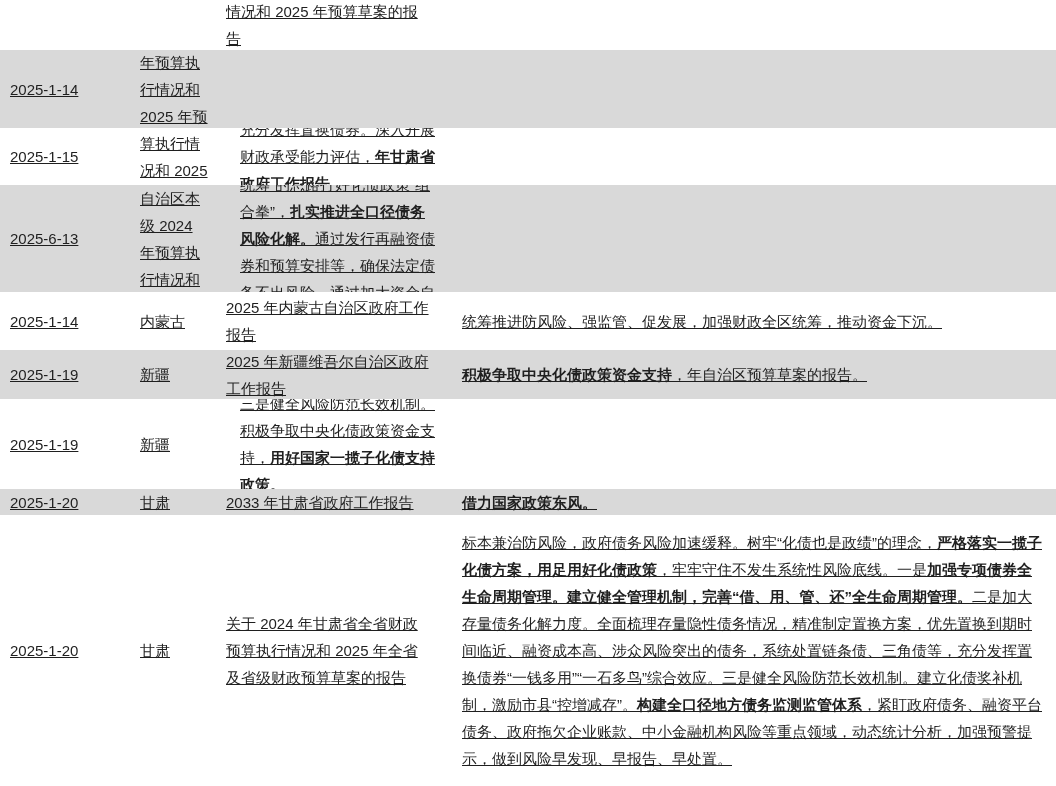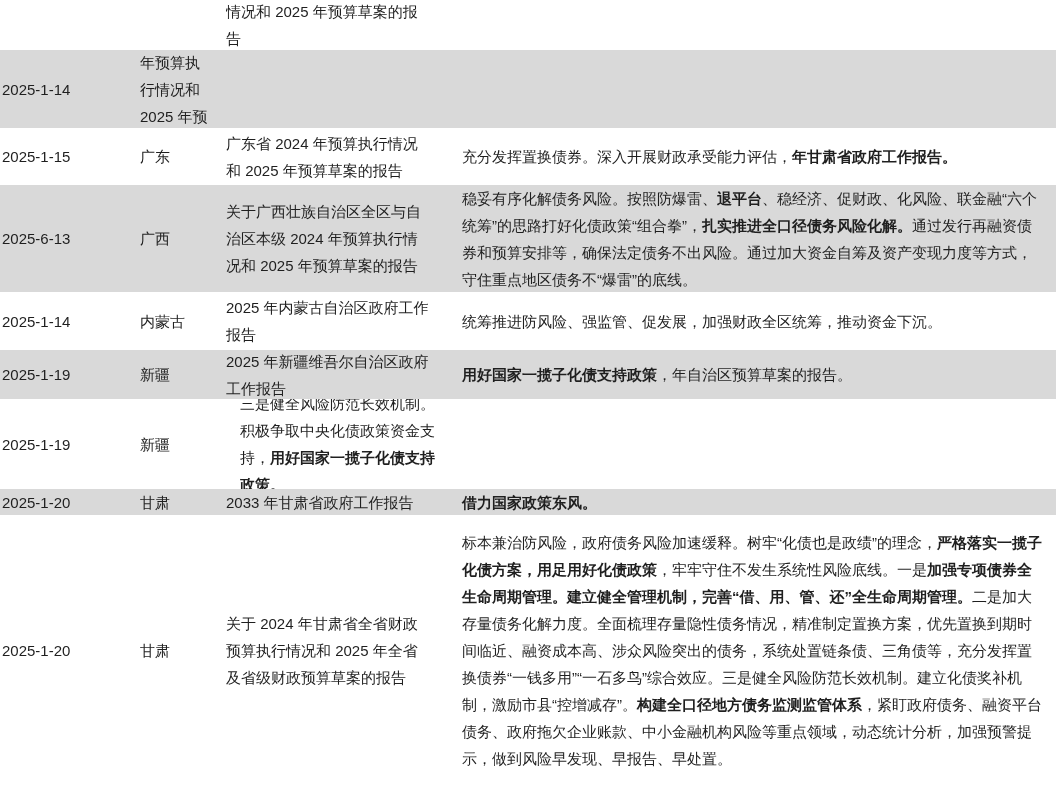--- a/index.html
+++ b/index.html
@@ -12,38 +12,39 @@
   body {
     font-family: "Liberation Sans", "DejaVu Sans", sans-serif;
     color: var(--text);
   }
   .table {
     width: 1056px;
     height: 786px;
     display: grid;
     grid-template-rows: 50px 78px 57px 107px 58px 49px 90px 26px 271px;
     overflow: hidden;
+    text-decoration: underline;
   }
   .row {
     display: grid;
     grid-template-columns: 140px 86px 222px 1fr;
   }
   .row:nth-child(even) { background: var(--shade); }
   .cell {
     display: flex;
     align-items: center;
     overflow: hidden;
   }
   .txt {
     font-size: 15px;
     line-height: 27px;
     word-break: normal;
     overflow-wrap: break-word;
   }
-  .cell.date   { padding-left: 2px; }
+  .cell.date   { padding-left: 10px; }
   .cell.prov   { }
   .cell.title  { padding-right: 17px; }
   .cell.policy { padding: 0 11px 0 14px; }
   .seg-bold { font-weight: 700; }
   .seg-reg  { font-weight: 400; }
 </style>
 </head>
 <body>
 
 <div class="table" id="policy-table">
@@ -66,36 +67,30 @@
         <div class="txt">2025-1-14</div>
       </div>
       <div class="cell title">
         <div class="txt"><span class="seg-reg">关于吉林省 2024 年预算执行情况和 2025 年预算草案的报告</span></div>
       </div>
     </div>
     <div class="row">
       <div class="cell date">
         <div class="txt">2025-1-15</div>
       </div>
-      <div class="cell prov">
-        <div class="txt">广东</div>
-      </div>
       <div class="cell title">
         <div class="txt"><span class="seg-reg">广东省 2024 年预算执行情况和 2025 年预算草案的报告</span></div>
       </div>
       <div class="cell policy">
         <div class="txt"><span class="seg-reg">充分发挥置换债券。深入开展财政承受能力评估，</span><span class="seg-bold">年甘肃省政府工作报告。</span></div>
       </div>
     </div>
     <div class="row">
       <div class="cell date">
         <div class="txt">2025-6-13</div>
-      </div>
-      <div class="cell prov">
-        <div class="txt">广西</div>
       </div>
       <div class="cell title">
         <div class="txt"><span class="seg-reg">关于广西壮族自治区全区与自治区本级 2024 年预算执行情况和 2025 年预算草案的报告</span></div>
       </div>
       <div class="cell policy">
         <div class="txt"><span class="seg-reg">稳妥有序化解债务风险。按照防爆雷、</span><span class="seg-bold">退平台</span><span class="seg-reg">、稳经济、促财政、化风险、联金融“六个统筹”的思路打好化债政策“组合拳”，</span><span class="seg-bold">扎实推进全口径债务风险化解。</span><span class="seg-reg">通过发行再融资债券和预算安排等，确保法定债务不出风险。通过加大资金自筹及资产变现力度等方式，守住重点地区债务不“爆雷”的底线。</span></div>
       </div>
     </div>
     <div class="row">
       <div class="cell date">
@@ -115,21 +110,21 @@
       <div class="cell date">
         <div class="txt">2025-1-19</div>
       </div>
       <div class="cell prov">
         <div class="txt">新疆</div>
       </div>
       <div class="cell title">
         <div class="txt"><span class="seg-reg">2025 年新疆维吾尔自治区政府工作报告</span></div>
       </div>
       <div class="cell policy">
-        <div class="txt"><span class="seg-bold">用好国家一揽子化债支持政策</span><span class="seg-reg">，年自治区预算草案的报告。</span></div>
+        <div class="txt"><span class="seg-bold">积极争取中央化债政策资金支持</span><span class="seg-reg">，年自治区预算草案的报告。</span></div>
       </div>
     </div>
     <div class="row">
       <div class="cell date">
         <div class="txt">2025-1-19</div>
       </div>
       <div class="cell prov">
         <div class="txt">新疆</div>
       </div>
       <div class="cell policy">

